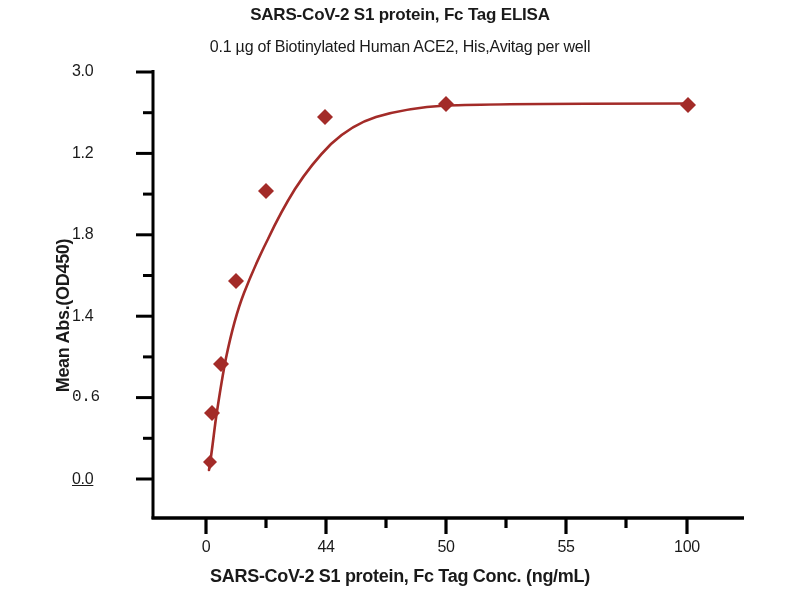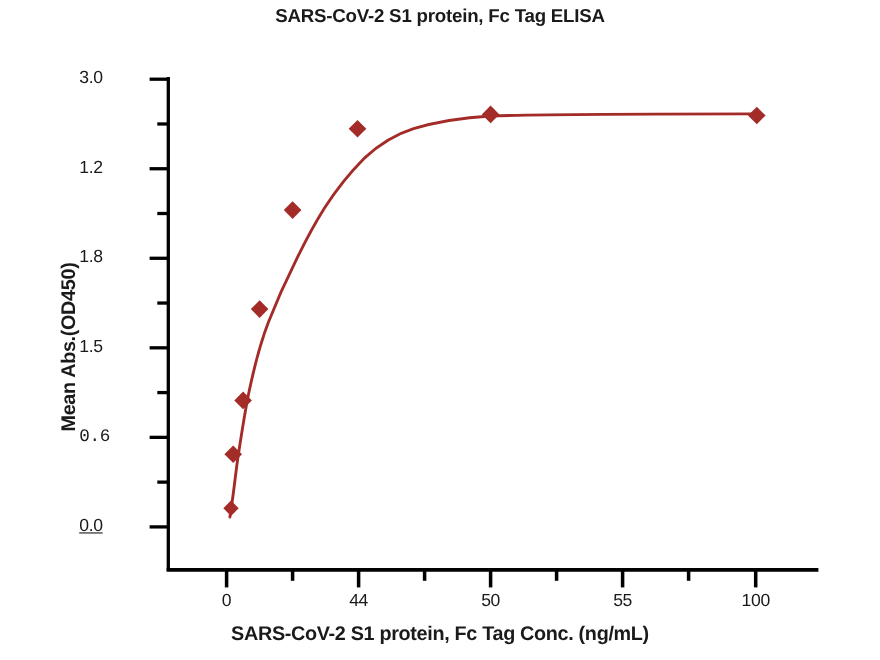--- a/index.html
+++ b/index.html
@@ -88,20 +88,21 @@
     font-size: 16px;
     letter-spacing: -0.3px;
   }
 </style>
 </head>
 <body>
 
 <div id="figure">
 
   <div class="title">SARS-CoV-2 S1 protein, Fc Tag ELISA</div>
+  <div class="subtitle">0.1 µg of Biotinylated Human ACE2, His,Avitag per well</div>
 
   <div class="ylabel">Mean Abs.(OD450)</div>
   <div class="xlabel">SARS-CoV-2 S1 protein, Fc Tag Conc. (ng/mL)</div>
 
   <svg class="plot-svg" width="800" height="600">
 
     <line x1="153" y1="70" x2="153" y2="519" stroke="#000000" stroke-width="3"></line>
 
     <line x1="151.5" y1="518" x2="744" y2="518" stroke="#000000" stroke-width="3.4"></line>
 
@@ -155,21 +156,21 @@
       <polygon points="236,273 244,281 236,289 228,281"></polygon>
       <polygon points="266,183 274,191 266,199 258,191"></polygon>
       <polygon points="325,109 333,117 325,125 317,117"></polygon>
       <polygon points="446,96 454,104 446,112 438,104"></polygon>
       <polygon points="688,97 696,105 688,113 680,105"></polygon>
     </g>
   </svg>
 
   <div class="tick-label-y" style="left:72px; top:470px;text-decoration:underline;">0.0</div>
   <div class="tick-label-y" style="left:72px; top:388px;font-family:Liberation Mono, monospace;">0.6</div>
-  <div class="tick-label-y" style="left:72px; top:307px;">1.5</div>
+  <div class="tick-label-y" style="left:72px; top:307px;">1.4</div>
   <div class="tick-label-y" style="left:72px; top:225px;">1.8</div>
   <div class="tick-label-y" style="left:72px; top:144px;">1.2</div>
   <div class="tick-label-y" style="left:72px; top:62px;">3.0</div>
 
   <div class="tick-label-x" style="left:176px; top:538px;">0</div>
   <div class="tick-label-x" style="left:296px; top:538px;">44</div>
   <div class="tick-label-x" style="left:416px; top:538px;">50</div>
   <div class="tick-label-x" style="left:536px; top:538px;">55</div>
   <div class="tick-label-x" style="left:657px; top:538px;">100</div>
 

